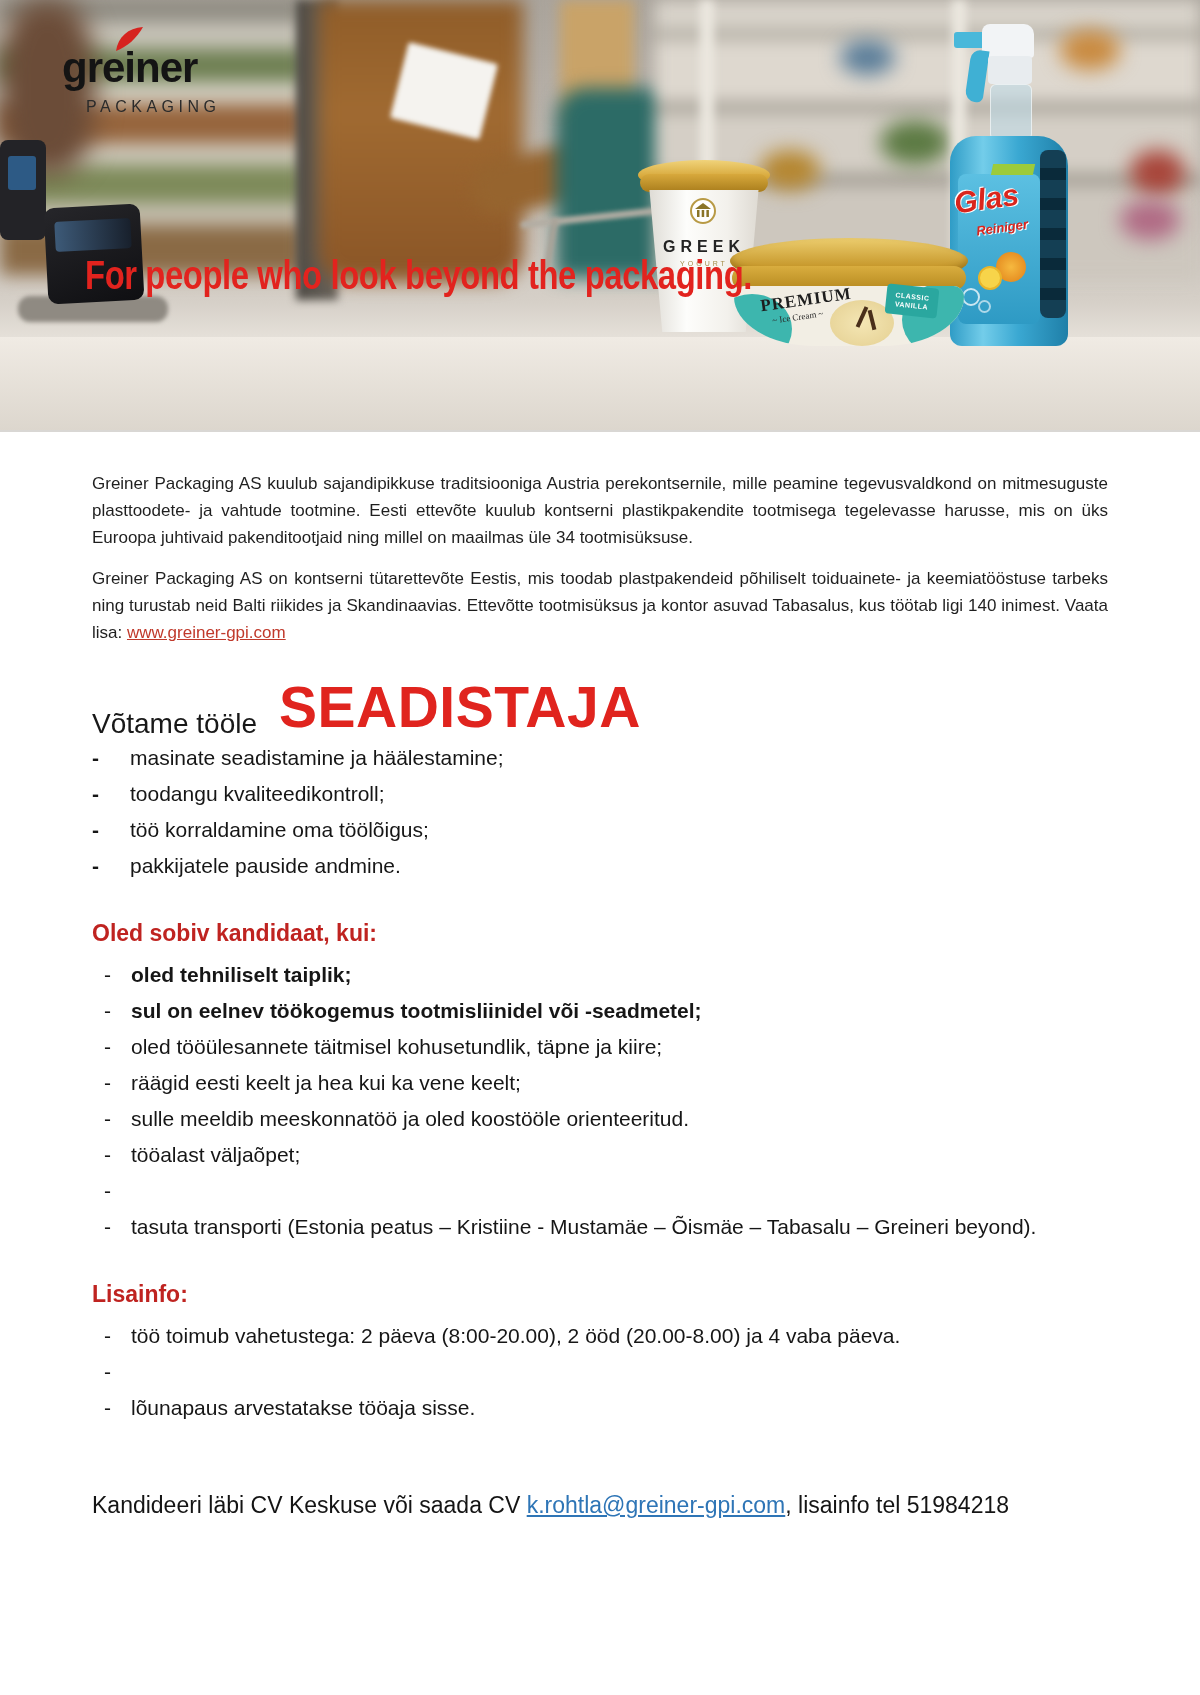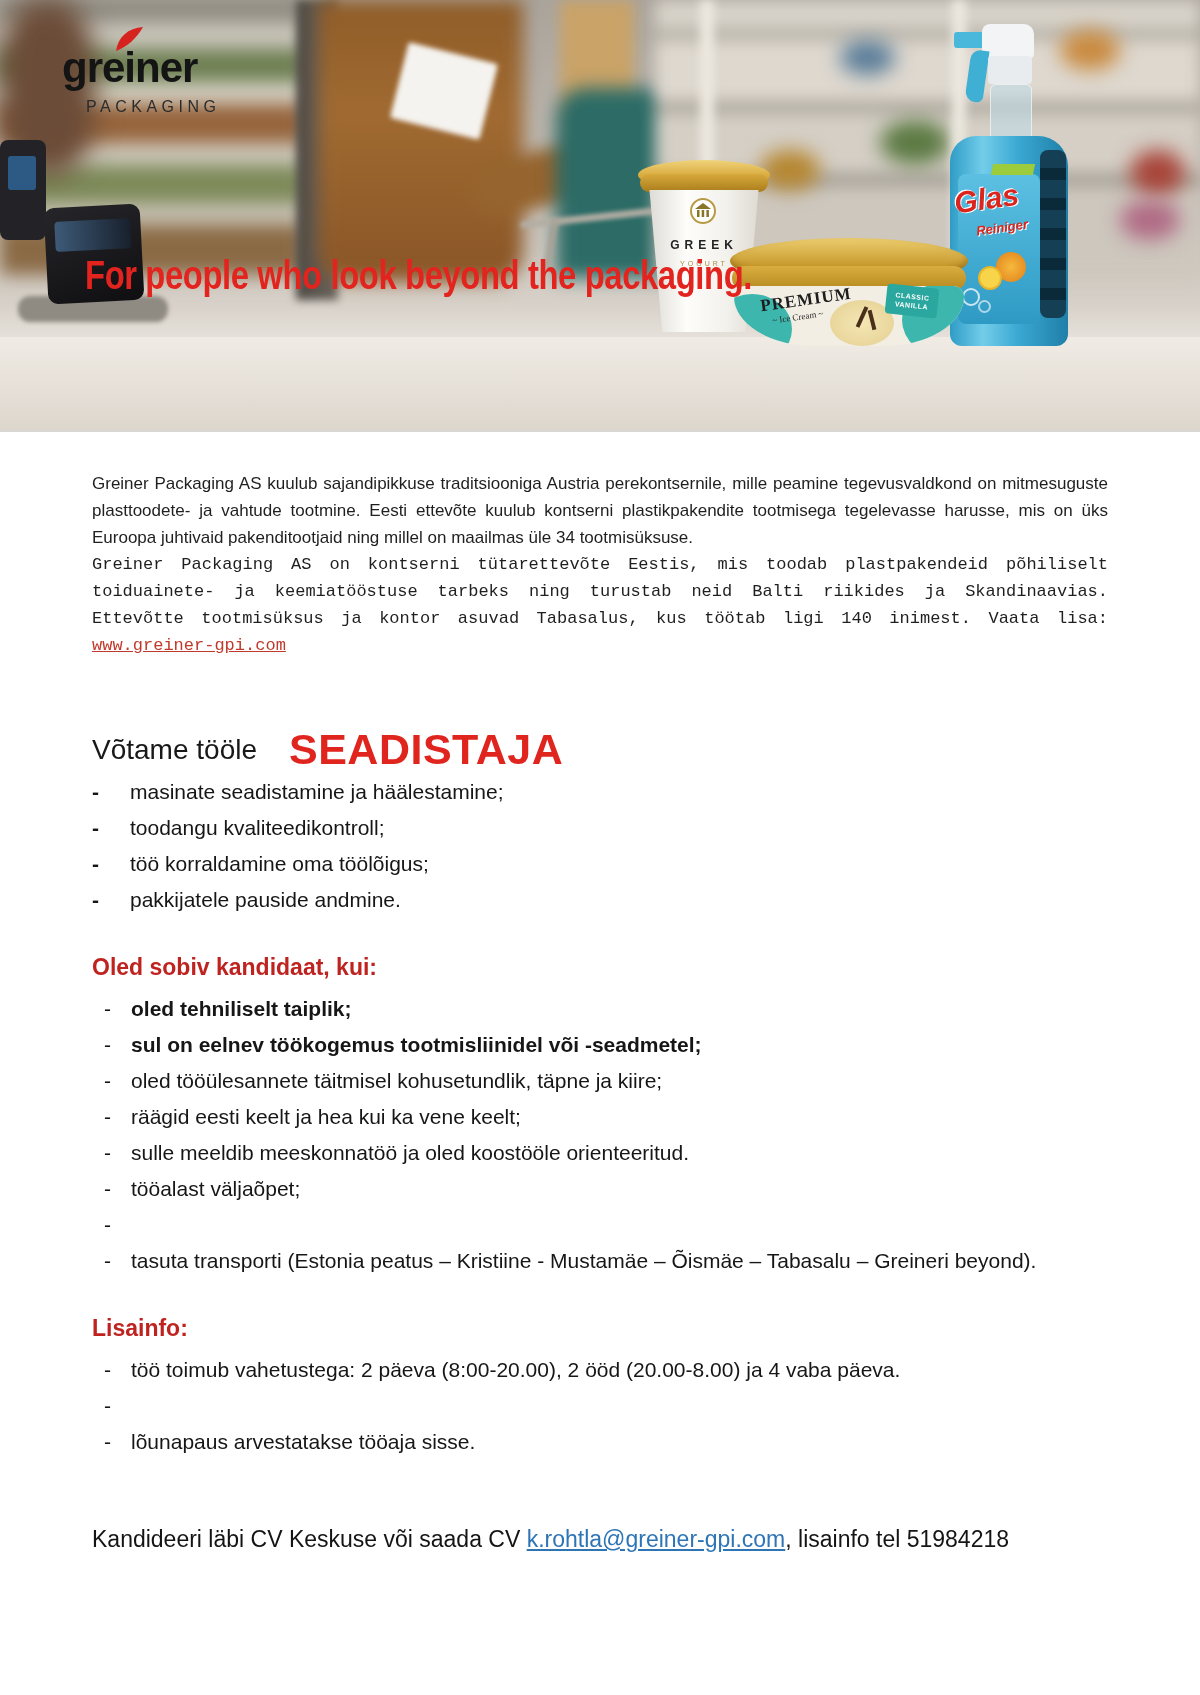--- a/index.html
+++ b/index.html
@@ -48,21 +48,21 @@
   .logo-word{left:0;top:18px;font-size:42px;font-weight:700;letter-spacing:-1px;color:#141414;position:absolute;}
   .logo-tag{left:24px;top:72px;font-size:16px;letter-spacing:4.5px;color:#2b2b2b;position:absolute;}
 
   
   .cup{left:642px;top:162px;width:124px;height:170px;z-index:8;}
   .c-lid{left:-4px;top:-2px;width:132px;height:30px;background:linear-gradient(180deg,#f0d37a,#d8a93c 55%,#b4861f);border-radius:50%;}
   .c-lidband{left:-2px;top:12px;width:128px;height:18px;background:linear-gradient(180deg,#d8a93c,#a97d1c);border-radius:10px;}
   .c-body{left:4px;top:28px;width:116px;height:142px;clip-path:polygon(3% 0,97% 0,86% 100%,14% 100%);
      background:linear-gradient(90deg,#dcd9d2,#fdfdfb 35%,#f3f1ec 70%,#dcd8d0);}
   .c-emblem{left:48px;top:36px;}
-  .c-title{left:0;top:76px;width:124px;text-align:center;font-size:12px;letter-spacing:5px;font-weight:700;color:#232323;}
+  .c-title{left:0;top:76px;width:124px;text-align:center;font-size:16px;letter-spacing:5px;font-weight:700;color:#232323;}
   .c-sub{left:0;top:98px;width:124px;text-align:center;font-size:7px;letter-spacing:3px;color:#a58e4a;}
 
   
   .tub{left:730px;top:244px;width:238px;height:102px;z-index:11;}
   .t-lid{left:0;top:-6px;width:238px;height:46px;background:linear-gradient(180deg,#eccd6e,#c89a2e 60%,#ab7f1f);border-radius:50%;box-shadow:inset 0 -4px 6px rgba(120,85,10,.45);}
   .t-band{left:2px;top:22px;width:234px;height:24px;background:linear-gradient(180deg,#d9ad3f,#b6891f);border-radius:14px;}
   .t-body{left:4px;top:42px;width:230px;height:60px;background:#f2eee4;border-radius:12px 12px 90px 90px/12px 12px 55px 55px;overflow:hidden;}
   .t-tealL{left:-22px;top:8px;width:80px;height:70px;background:#3db6ae;border-radius:50%;position:absolute;}
   .t-tealR{left:168px;top:-4px;width:90px;height:76px;background:#3db6ae;border-radius:50%;position:absolute;}
   .t-van{left:96px;top:14px;width:64px;height:46px;background:radial-gradient(#f4e6b4,#e4cf91);border-radius:50%;position:absolute;}
@@ -90,25 +90,25 @@
   .g-bub1{left:14px;top:264px;width:14px;height:14px;border:2px solid rgba(255,255,255,.75);border-radius:50%;}
   .g-bub2{left:30px;top:276px;width:9px;height:9px;border:2px solid rgba(255,255,255,.6);border-radius:50%;}
 
   .headline{left:85px;top:252px;font-size:41px;font-weight:700;color:#e2231e;letter-spacing:-.5px;
     transform:scaleX(.8);transform-origin:left center;white-space:nowrap;z-index:30;}
 
   
   .content{padding:0 92px;}
   .intro{font-size:17px;line-height:27px;text-align:justify;color:#1f1f1f;margin:0;}
   .p1{margin-top:38px;}
-  .p2{margin-top:0;font-family:Liberation Mono, monospace;}
+  .p2{margin-top:14px;}
   .red-link{color:#c0392b;text-decoration:underline;cursor:pointer;}
-  .vacancy{margin-top:66px;display:flex;align-items:center;gap:32px;}
+  .vacancy{margin-top:28px;display:flex;align-items:flex-end;gap:22px;}
   .lead{font-size:28px;color:#181818;}
-  .position{font-size:43px;font-weight:700;color:#e0241e;letter-spacing:.5px;}
+  .position{font-size:57px;font-weight:700;color:#e0241e;letter-spacing:.5px;}
   .sec{font-size:23px;font-weight:700;color:#bf2320;margin:36px 0 10px;}
   .list{font-size:21px;color:#161616;}
   .item{display:flex;line-height:36px;}
   .dash{flex:0 0 38px;font-weight:700;}
   .list.indent{padding-left:12px;}
   .list.indent .dash{flex-basis:27px;font-weight:400;}
   .txt.bold{font-weight:700;}
   .apply{margin-top:66px;font-size:23px;color:#141414;}
   .email-link{color:#2e75b6;text-decoration:underline;cursor:pointer;margin-top:24px;}
 </style>

